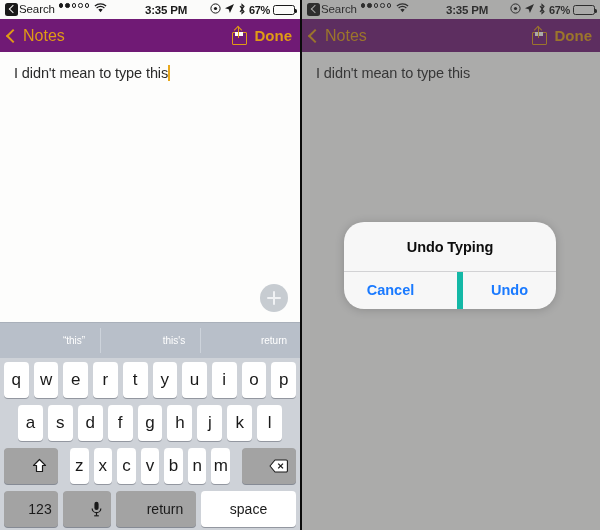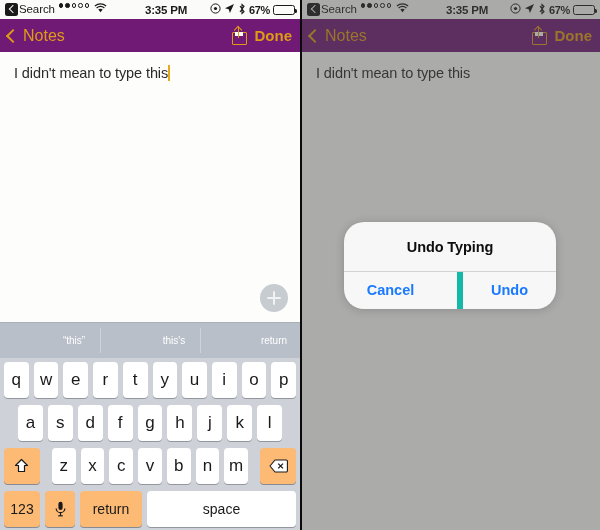--- a/index.html
+++ b/index.html
@@ -273,22 +273,23 @@
     display: flex;
     align-items: center;
     justify-content: center;
     font-size: 17px;
     color: #1a1a1a;
     box-shadow: 0 1px 0 rgba(136,141,150,0.85);
     cursor: pointer;
     user-select: none;
   }
   .key.gray {
-    background: #fdba74;
+    background: #a3a3a3;
     box-shadow: 0 1px 0 rgba(120,126,136,0.85);
+    padding-left: 18px;
   }
   .key.shift { flex: 0 0 36px; }
   .key.delete { flex: 0 0 36px; }
   .key.num { flex: 0 0 36px; font-size: 14px; }
   .key.mic { flex: 0 0 30px; }
   .key.space { flex: 1 1 auto; font-size: 14px; }
   .key.return { flex: 0 0 62px; font-size: 14px; }
   .r3-spacer { flex: 0 0 2px; }
 
   .shift-glyph {

